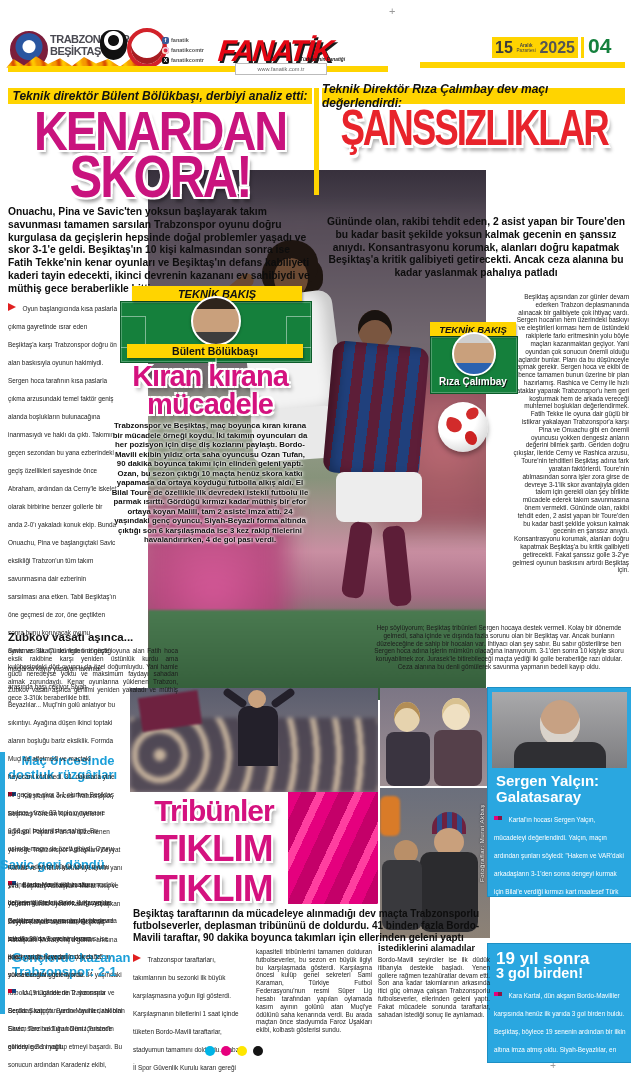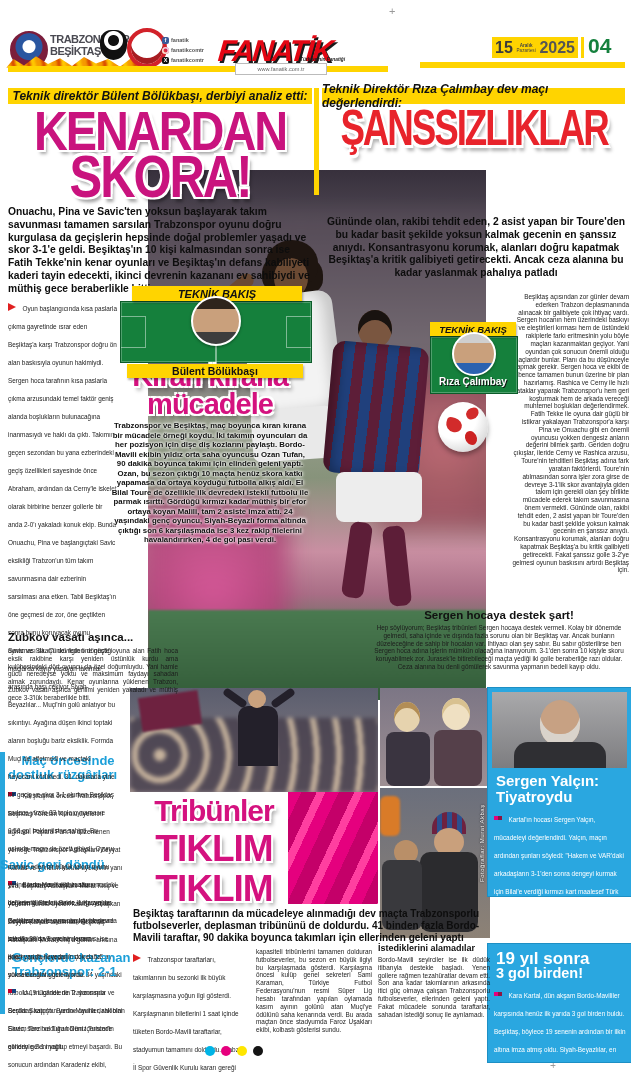--- a/index.html
+++ b/index.html
@@ -159,35 +159,34 @@
   <div class="abs lead" style="left:326px;top:216px;width:300px;text-align:center;z-index:4;">Gününde olan, rakibi tehdit eden, 2 asist yapan bir Toure'den bu kadar basit şekilde yoksun kalmak gecenin en şanssız anıydı. Konsantrasyonu korumak, alanları doğru kapatmak Beşiktaş'a kritik galibiyeti getirecekti. Ancak ceza alanına bu kadar yaslanmak pahalıya patladı</div>
 
   <div class="abs" style="left:8px;top:297px;width:109px;z-index:4;">
     <span class="arrow"></span>
     <div class="small" style="display:inline;">Oyun başlangıcında kısa paslarla çıkma gayretinde ısrar eden Beşiktaş'a karşı Trabzonspor doğru ön alan baskısıyla oyunun hakimiydi. Sergen hoca tarafının kısa paslarla çıkma arzusundaki temel faktör geniş alanda boşlukların bulunacağına inanmasıydı ve haklı da çıktı. Takımın geçen sezondan bu yana ezberindeki geçiş özellikleri sayesinde önce Abraham, ardından da Cerny'le iskelet olarak birbirine benzer gollerle bir anda 2-0'ı yakaladı konuk ekip. Bunda Onuachu, Pina ve başlangıçtaki Savic eksikliği Trabzon'un tüm takım savunmasına dair ezberinin sarsılması ana etken. Tabii Beşiktaş'ın öne geçmesi de zor, öne geçtikten sonra bunu koruyacak oyunu oynaması da. Çünkü ligin öne geçtiği maçlarda kayıp yaşayan takımlar arasında başı çekiyor Siyah-Beyazlılar... Muçi'nin golü anlatıyor bu sıkıntıyı. Ayağına düşen ikinci toptaki alanın boşluğu bariz eksiklik. Formda Muçi de affetmedi ve maçtaki heyecanı körükledi. 31. dakikada yine bir geçiş ve skor 3-1 olurken Beşiktaş sadece yüzde 33 topla oynama ve 0.56 gol beklentisine sahipti. Bu aslında maçın da özeti gibiydi. Oyunu domine eden bir büyük takım oyunu yerine tamamen rakip zaafları değerlendirmek üzerine kurgu yapan Beşiktaş'ın amacına ulaştığı bir devre izledik. 30'da Toure'nin kırmızısı ise ikinci yarıda heyecanın çok daha yükseleceğini gösteriyordu.</div>
   </div>
   <div class="abs subhead" style="left:8px;top:631px;z-index:4;">Zubkov vasatı aşınca...</div>
   <div class="abs small" style="left:8px;top:647px;width:170px;z-index:4;">Savic ve Sikan'ı devreden dönüşte oyuna alan Fatih hoca eksik rakibine karşı yeniden üstünlük kurdu ama kulübesindeki dört oyuncu da özel doğumluydu. Yani hamle gücü neredeyse yoktu ve maksimum faydayı sahadan almak zorundaydı. Kenar oyunlarına yüklenen Trabzon, Zubkov vasatı aşınca gerilimi yeniden yakaladı ve müthiş gece 3-3'lük beraberlikle bitti.</div>
 
   <div class="abs small" style="left:512px;top:293px;width:117px;text-align:right;z-index:4;">Beşiktaş açısından zor günler devam ederken Trabzon deplasmanında alınacak bir galibiyete çok ihtiyaç vardı. Sergen hocanın hem üzerindeki baskıyı ve eleştirileri kırması hem de üstündeki rakiplerle farkı eritmesinin yolu böyle maçları kazanmaktan geçiyor. Yani oyundan çok sonucun önemli olduğu maçlardır bunlar. Planı da bu düşünceyle yapmak gerekir. Sergen hoca ve ekibi de bence tamamen bunun üzerine bir plan hazırlamış. Rashica ve Cerny ile hızlı ataklar yaparak Trabzonspor'u hem geri koşturmak hem de arkada vereceği muhtemel boşlukları değerlendirmek. Fatih Tekke ile oyuna dair güçlü bir istikrar yakalayan Trabzonspor'a karşı Pina ve Onuachu gibi en önemli oyuncusu yokken dengesiz anların değerini bilmek şarttı. Geriden doğru çıkışlar, ileride Cerny ve Rashica arzusu, Toure'nin tehditleri Beşiktaş adına fark yaratan faktörlerdi. Toure'nin atılmasından sonra işler zora girse de devreye 3-1'lik skor avantajıyla giden takım için gerekli olan şey birlikte mücadele ederek takım savunmasına önem vermekti. Gününde olan, rakibi tehdit eden, 2 asist yapan bir Toure'den bu kadar basit şekilde yoksun kalmak gecenin en şanssız anıydı. Konsantrasyonu korumak, alanları doğru kapatmak Beşiktaş'a bu kritik galibiyeti getirecekti. Fakat şanssız golle 3-2'ye gelmesi oyunun baskısını artırdı Beşiktaş için.</div>
-  <div class="abs subhead" style="left:370px;top:609px;width:258px;text-align:center;z-index:4;">Sergen hocaya destek şart!</div>
   <div class="abs small" style="left:370px;top:624px;width:258px;text-align:center;z-index:4;">Hep söylüyorum; Beşiktaş tribünleri Sergen hocaya destek vermeli. Kolay bir dönemde gelmedi, saha içinde ve dışında fazla sorunu olan bir Beşiktaş var. Ancak bunların düzeleceğine de sahip bir hocaları var. İhtiyacı olan şey sabır. Bu sabır gösterilirse ben Sergen hoca adına işlerin mümkün olacağına inanıyorum. 3-1'den sonra 10 kişiyle skoru koruyabilmek zor. Jurasek'le bitirebileceği maçta yediği iki golle beraberliğe razı oldular. Ceza alanına bu denli gömülerek savunma yapmanın bedeli kayıp oldu.</div>
 
   <div class="abs tbanner" style="left:132px;top:286px;width:170px;height:15px;font-size:11px;z-index:5;">
     <span>TEKNİK BAKIŞ</span>
   </div>
   <div class="abs pitch" style="left:120px;top:301px;width:190px;height:60px;z-index:4;">
     <div class="pitchline" style="left:80px;top:12px;width:28px;height:28px;border-radius:50%;"></div>
     <div class="pitchline" style="left:94px;top:0;width:0;height:60px;"></div>
     <div class="pitchline" style="left:0;top:14px;width:24px;height:30px;border-left:none;"></div>
     <div class="pitchline" style="right:0;top:14px;width:24px;height:30px;border-right:none;"></div>
   </div>
   <div class="abs circlephoto" style="left:191px;top:296px;width:46px;height:46px;z-index:6;
               background:linear-gradient(180deg,#2e241c 0 24%,#c9a07c 24% 74%,#3d3d3d 74%);"></div>
-  <div class="abs tbanner" style="left:127px;top:364px;width:176px;height:14px;font-size:10.5px;z-index:6;font-style:normal;">
+  <div class="abs tbanner" style="left:127px;top:344px;width:176px;height:14px;font-size:10.5px;z-index:6;font-style:normal;">
     <span>Bülent Bölükbaşı</span>
   </div>
 
   <div class="abs tbanner" style="left:430px;top:322px;width:86px;height:14px;font-size:9.5px;z-index:5;">
     <span>TEKNİK BAKIŞ</span>
   </div>
   <div class="abs pitch" style="left:430px;top:336px;width:86px;height:56px;z-index:4;">
     <div class="pitchline" style="left:34px;top:14px;width:20px;height:20px;border-radius:50%;"></div>
   </div>
   <div class="abs circlephoto" style="left:452px;top:332px;width:40px;height:40px;z-index:6;
@@ -272,21 +271,21 @@
     <span class="flagdot"></span>
     <div class="small" style="display:inline;">U-19 Ligi'nde de Trabzonspor ve Beşiktaş kapıştı. Bordo-Mavililer, rakibini Ekrem Terzi ve Turan Deniz Tuncer'in golleriyle 2-1 mağlup etmeyi başardı. Bu sonucun ardından Karadeniz ekibi, puanını 30 yaptı ve maç fazlasıyla 3. sıraya yükseldi. Siyah-Beyazlılar ise 15 puanla 12. sırada yer aldı.</div>
   </div>
 
   <div class="abs bluebox" style="left:488px;top:688px;width:143px;height:208px;z-index:3;">
     <div class="abs" style="left:4px;top:4px;width:135px;height:76px;overflow:hidden;background:linear-gradient(180deg,#a9a9ab,#7d7d80);">
       <div class="abs" style="left:48px;top:8px;width:40px;height:46px;background:#c7a183;border-radius:50% 50% 46% 46%;box-shadow:inset 0 -12px 0 #d9d3cb;"></div>
       <div class="abs" style="left:22px;top:50px;width:92px;height:30px;background:#2f2f33;border-radius:14px 14px 0 0;"></div>
     </div>
     <div class="abs" style="left:8px;top:84px;font-size:15px;font-weight:800;color:#fff;">Sergen Yalçın:</div>
-    <div class="abs" style="left:8px;top:100px;font-size:15px;font-weight:800;color:#fff;">Tiyatroydu</div>
+    <div class="abs" style="left:8px;top:100px;font-size:15px;font-weight:800;color:#fff;">Galatasaray</div>
     <div class="abs" style="left:6px;top:120px;width:132px;">
       <span class="flagdot" style="background:linear-gradient(90deg,#e6007e 50%,#8b1642 50%);"></span>
       <div class="whsmall" style="display:inline;">Kartal'ın hocası Sergen Yalçın, mücadeleyi değerlendirdi. Yalçın, maçın ardından şunları söyledi: "Hakem ve VAR'daki arkadaşların 3-1'den sonra dengeyi kurmak için Bilal'e verdiği kırmızı kart maalesef Türk futbolunun acı bir gerçeğiydi. Bir maç ancak böyle dengeye getirilebilirdi. Çok sağlıksız bir karardı. Ondan sonra verilen kararlar, fauller... 11'e 10'da normal savunuyoruz, çok normal. Verilen kart da Beşiktaş camiasına yapılan bir ayıp. Böyle maçlarda zayıf takımlara karşı 11'e 10'u korursunuz ama eşit maçlarda bir taraf çok zayıflatır. 11'e 10'da David, Tammy'e verse bitecekti. Oyunu yorumlamak istemiyorum. Bu maç tiyatroydu yani. Hakem ve VAR'dakilerin tutumları, verilen kararlar ve kartlar tam bir faciaydı. Üzülmüyoruz, 1 puana seviniyoruz."</div>
     </div>
   </div>
 
   <div class="abs bluebox" style="left:488px;top:944px;width:143px;height:118px;z-index:3;">
     <div class="abs" style="left:8px;top:5px;font-size:17px;font-weight:800;color:#fff;">19 yıl sonra</div>
     <div class="abs" style="left:8px;top:21px;font-size:14.5px;font-weight:800;color:#fff;">3 gol birden!</div>
     <div class="abs" style="left:6px;top:40px;width:132px;">

